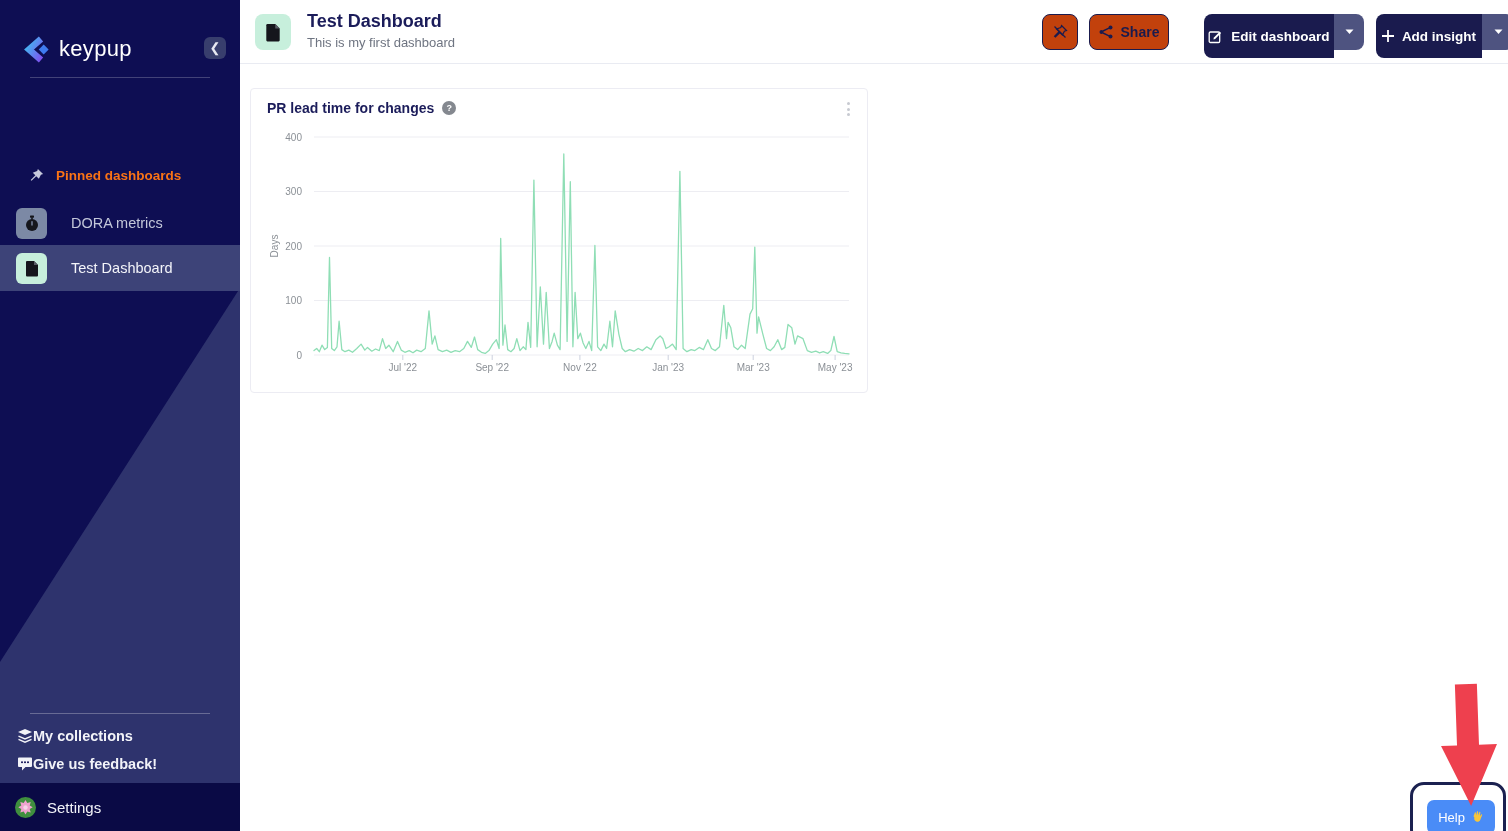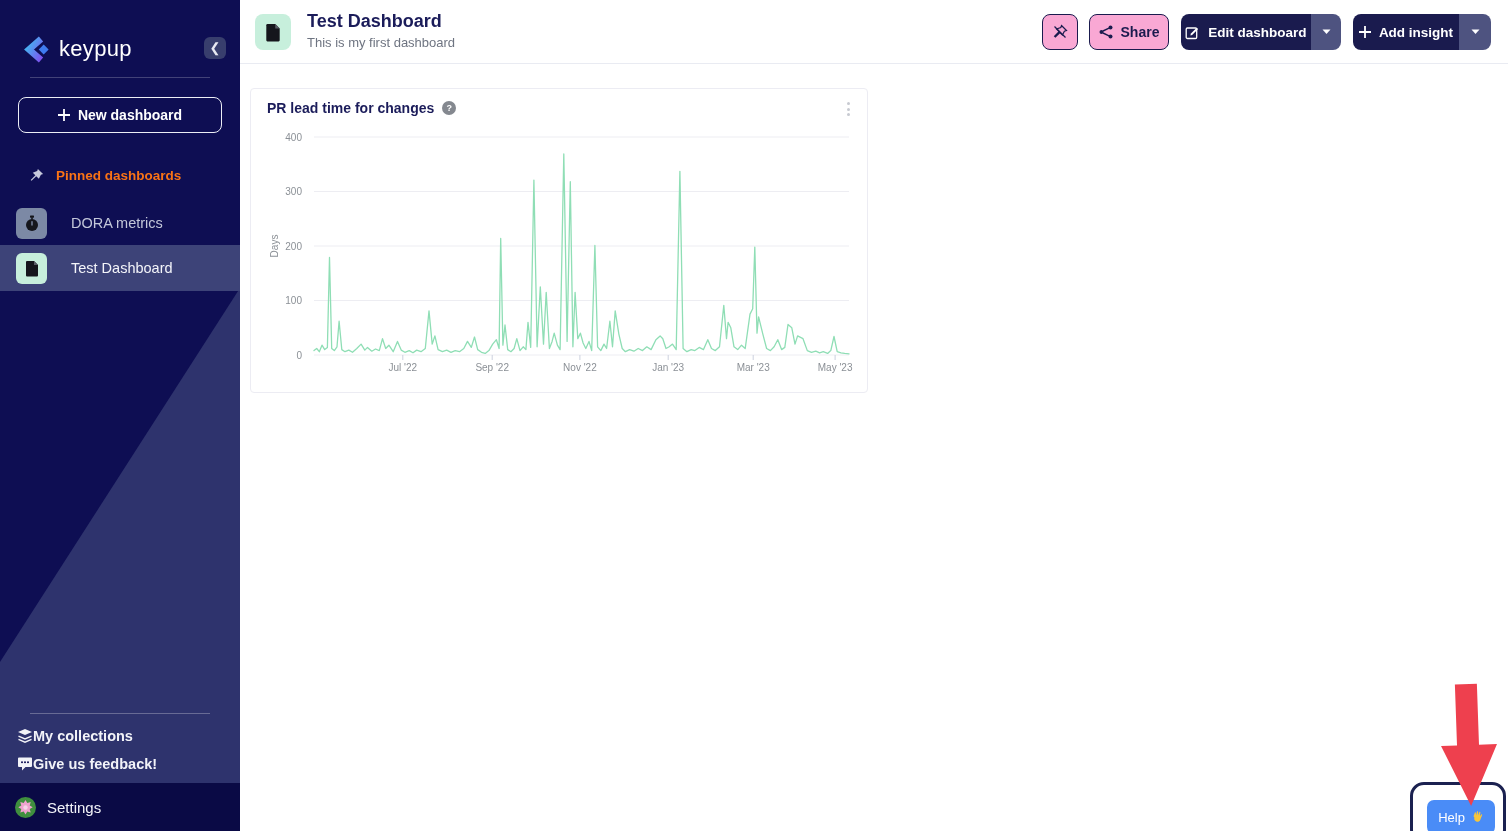--- a/index.html
+++ b/index.html
@@ -50,32 +50,32 @@
 
   
   #main { position:absolute; left:240px; top:0; width:1268px; height:831px; background:#fff; }
   #topbar { position:absolute; left:0; top:0; width:1268px; height:64px; background:#fff;
     border-bottom:1px solid #e9ebf2; }
   #dash-tile-big { position:absolute; left:15px; top:14px; width:36px; height:36px;
     border-radius:8px; background:#c7efdc; display:flex; align-items:center; justify-content:center; }
   #page-title { position:absolute; left:67px; top:11px; font-size:18px; font-weight:700;
     color:#1b1c5a; }
   #page-subtitle { position:absolute; left:67px; top:35px; font-size:13px; color:#6e7481; }
-  .btn-outline { position:absolute; top:14px; height:36px; background:#f9a8d4;
+  .btn-outline { position:absolute; top:14px; height:36px; background:#c2410c;
     border:1.5px solid #1a1b4e; border-radius:8px; color:#1a1b4e; display:flex;
     align-items:center; justify-content:center; gap:8px; font-size:14px; font-weight:600;
     cursor:pointer; font-family:inherit; }
   #unpin-btn { left:802px; width:36px; }
   #share-btn { left:849px; width:80px; }
   .btn-group { position:absolute; top:14px; height:36px; display:flex; }
   #edit-group { left:941px; }
   #add-group { left:1113px; }
-  .btn-dark { height:36px; background:#1a1b4e; border:none; color:#fff; font-size:13.5px;
+  .btn-dark { height:44px; background:#1a1b4e; border:none; color:#fff; font-size:13.5px;
     font-weight:600; display:flex; align-items:center; justify-content:center; gap:8px;
-    border-radius:8px 0 0 8px; cursor:pointer; font-family:inherit; }
+    border-radius:8px 0 0 8px; cursor:pointer; font-family:inherit;margin-left:23px; }
   .btn-caret { height:36px; background:#4e5380; border:none; border-radius:0 8px 8px 0;
     display:flex; align-items:center; justify-content:center; cursor:pointer; }
   #edit-main { width:130px; } #edit-caret { width:30px; }
   #add-main { width:106px; } #add-caret { width:32px; }
 
   
   #card { position:absolute; left:10px; top:88px; width:618px; height:305px;
     background:#fff; border:1px solid #ececf3; border-radius:4px; }
   #card-title-row { position:absolute; left:16px; top:11px; display:flex;
     align-items:center; gap:8px; }
@@ -115,26 +115,20 @@
           </defs>
         <path d="M18 3 L6 13.5 L18 24" stroke="url(#lg)" stroke-width="6.5" fill="none"></path>
         <rect x="17.2" y="10" width="7" height="7" transform="rotate(45 20.7 13.5)" fill="#3f7bf0"></rect>
       </svg>
     </span>
     <span id="brand-name">keypup</span>
   </div>
   <button id="collapse-btn">❮</button>
   <div id="logo-divider"></div>
 
-  <button id="new-dash-btn">
-    <svg width="12" height="12" viewBox="0 0 12 12">
-      <path d="M6 0v12M0 6h12" stroke="#fff" stroke-width="1.8"></path>
-      </svg>
-    <span>New dashboard</span>
-  </button>
 
   <div id="pinned-header" class="side-row">
     <svg width="15" height="15" viewBox="0 0 16 16">
       <path d="M9.5 1l5.5 5.5-2.3.8-2.2 4.2-2.8-2.8-5 5-.9-.9 5-5L4 5l4.7-1.7z" fill="#c6c9dc"></path>
       </svg>
     <span>Pinned dashboards</span>
   </div>
 
   <div id="item-dora" class="dash-item">
     <span class="dash-tile">

